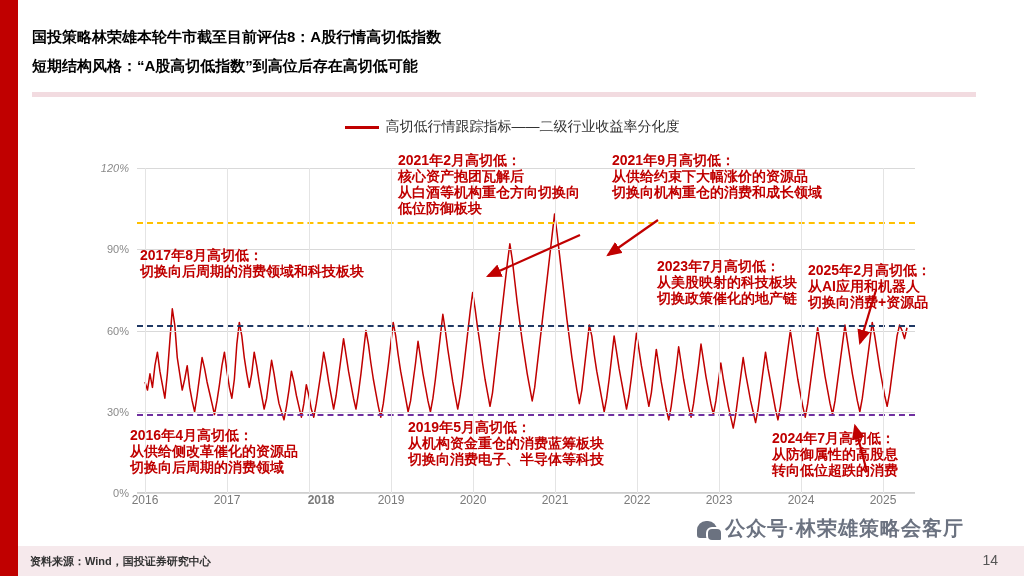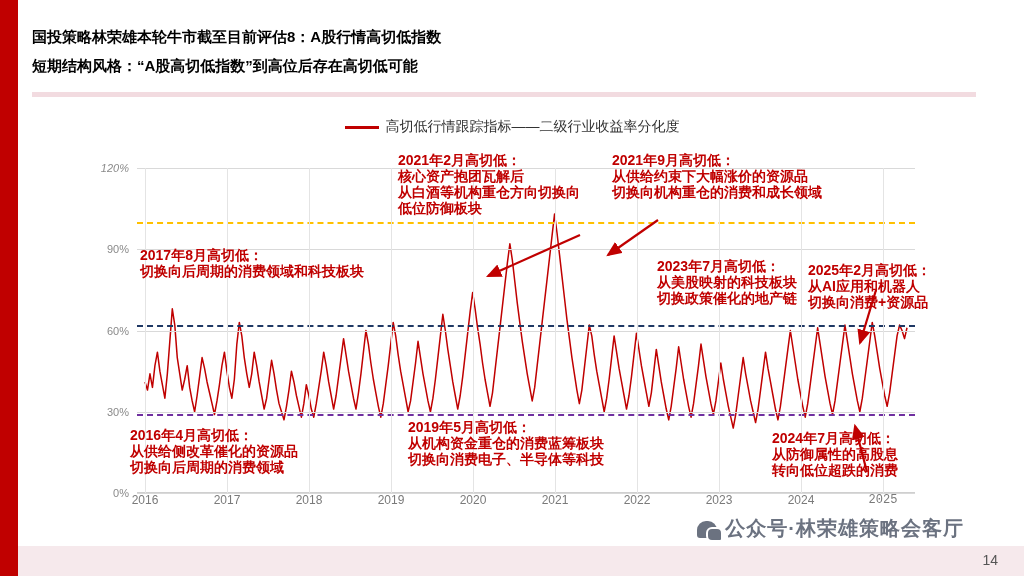--- a/index.html
+++ b/index.html
@@ -113,35 +113,35 @@
         <div class="gridline" style="top: 0px;"></div>
         <div class="ytick" style="top: 0px; font-style: italic;">120%</div>
         <div class="hline" style="top: 54.1667px; border-top-color: rgb(255, 192, 0);"></div>
         <div class="hline" style="top: 157.083px; border-top-color: rgb(31, 56, 100);"></div>
         <div class="hline" style="top: 246.458px; border-top-color: rgb(112, 48, 160);"></div>
         <div class="vline" style="left: 8px;"></div>
         <div class="xtick" style="left: 8px;">2016</div>
         <div class="vline" style="left: 90px;"></div>
         <div class="xtick" style="left: 90px;">2017</div>
         <div class="vline" style="left: 172px;"></div>
-        <div class="xtick" style="left: 172px;">2018</div>
+        <div class="xtick" style="left: 184px; font-weight: bold;">2018</div>
         <div class="vline" style="left: 254px;"></div>
         <div class="xtick" style="left: 254px;">2019</div>
         <div class="vline" style="left: 336px;"></div>
         <div class="xtick" style="left: 336px;">2020</div>
         <div class="vline" style="left: 418px;"></div>
         <div class="xtick" style="left: 418px;">2021</div>
         <div class="vline" style="left: 500px;"></div>
         <div class="xtick" style="left: 500px;">2022</div>
         <div class="vline" style="left: 582px;"></div>
         <div class="xtick" style="left: 582px;">2023</div>
         <div class="vline" style="left: 664px;"></div>
         <div class="xtick" style="left: 664px;">2024</div>
         <div class="vline" style="left: 746px;"></div>
-        <div class="xtick" style="left: 746px; font-family: Liberation Mono, monospace;">2025</div>
+        <div class="xtick" style="left: 746px;">2025</div>
       </div>
   </div>
 
   <div class="anno" style="left:140px;top:247px;">
     <div>2017年8月高切低：</div>
     <div>切换向后周期的消费领域和科技板块</div>
   </div>
 
   <div class="anno" style="left:398px;top:152px;">
     <div>2021年2月高切低：</div>
@@ -214,18 +214,19 @@
     <defs>
         <marker id="ah4" markerWidth="8" markerHeight="8" refX="6" refY="3" orient="auto">
       <path d="M0,0 L7,3 L0,6 z" fill="#c00000"></path>
         </marker>
       </defs>
     <line x1="22" y1="52" x2="10" y2="6" stroke="#c00000" stroke-width="2.2" marker-end="url(#ah4)"></line>
   </svg>
 
   <div class="bottom-bar"></div>
   <div class="bottom-bar-red"></div>
+  <div class="source">资料来源：Wind，国投证券研究中心</div>
   <div class="wechat">
     <span class="wechat-icon"></span><span>公众号·林荣雄策略会客厅</span>
   </div>
   <div class="pageno">14</div>
 
 </div>
 
 </body></html>

